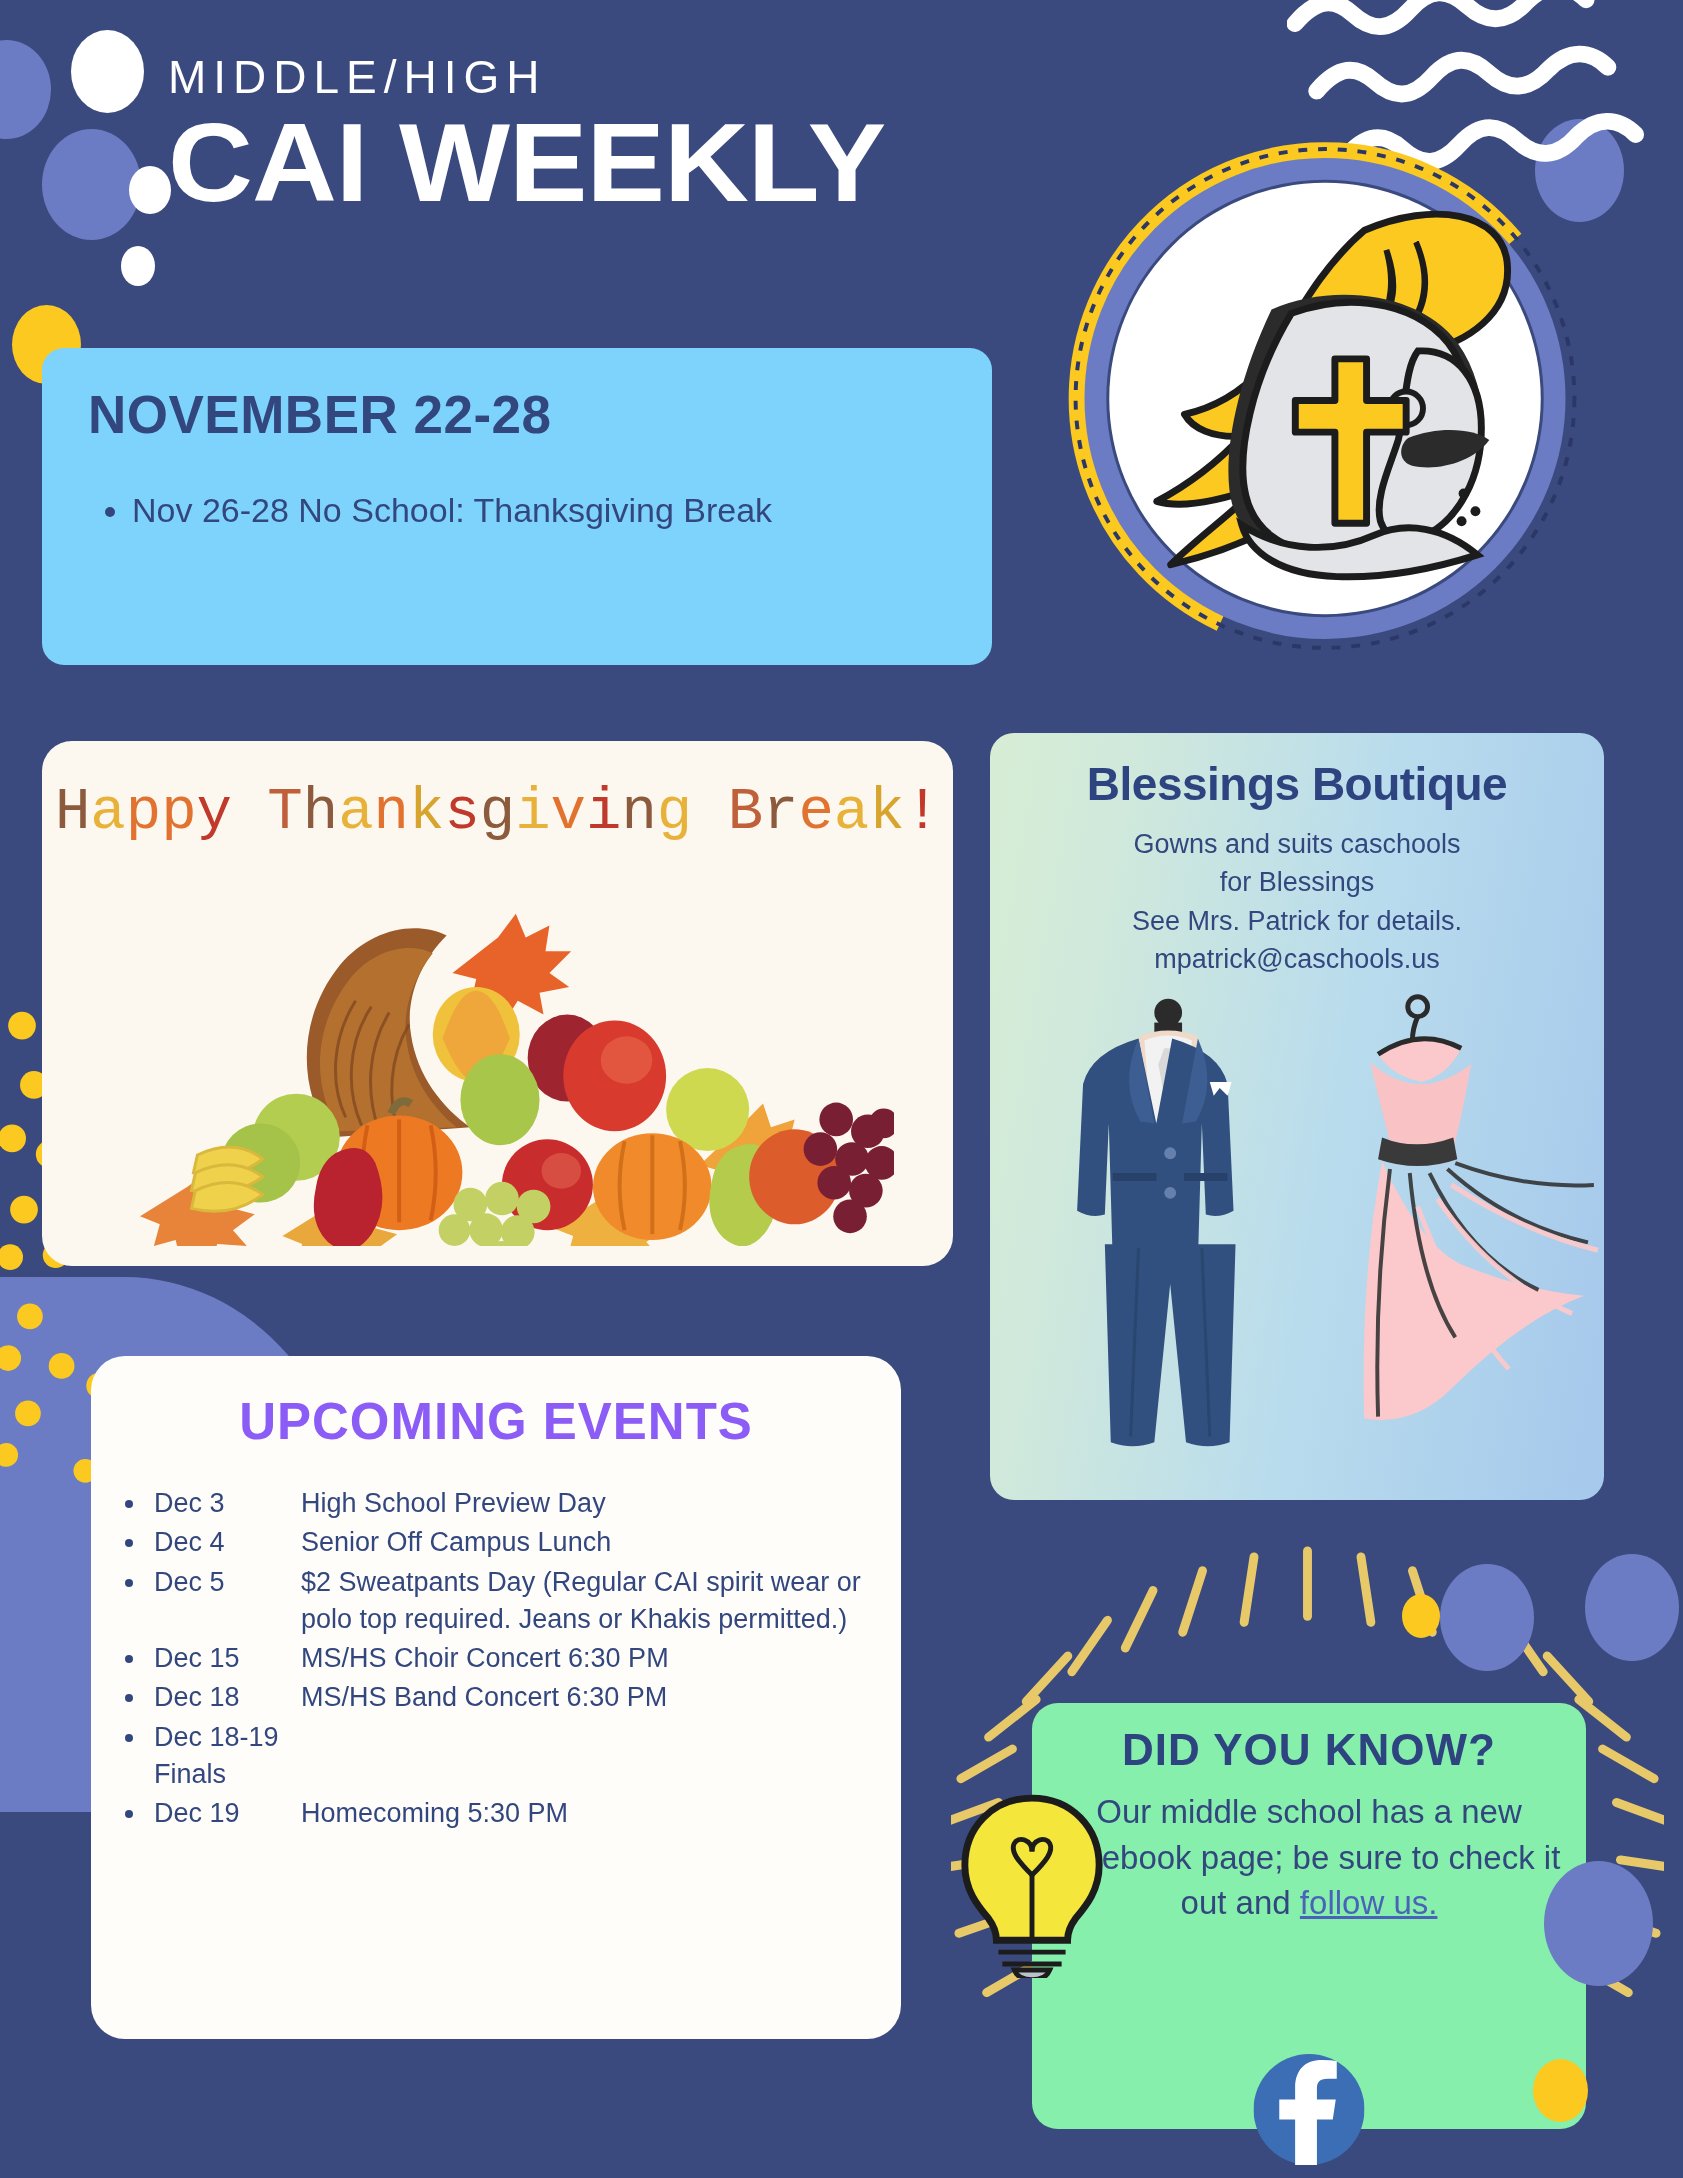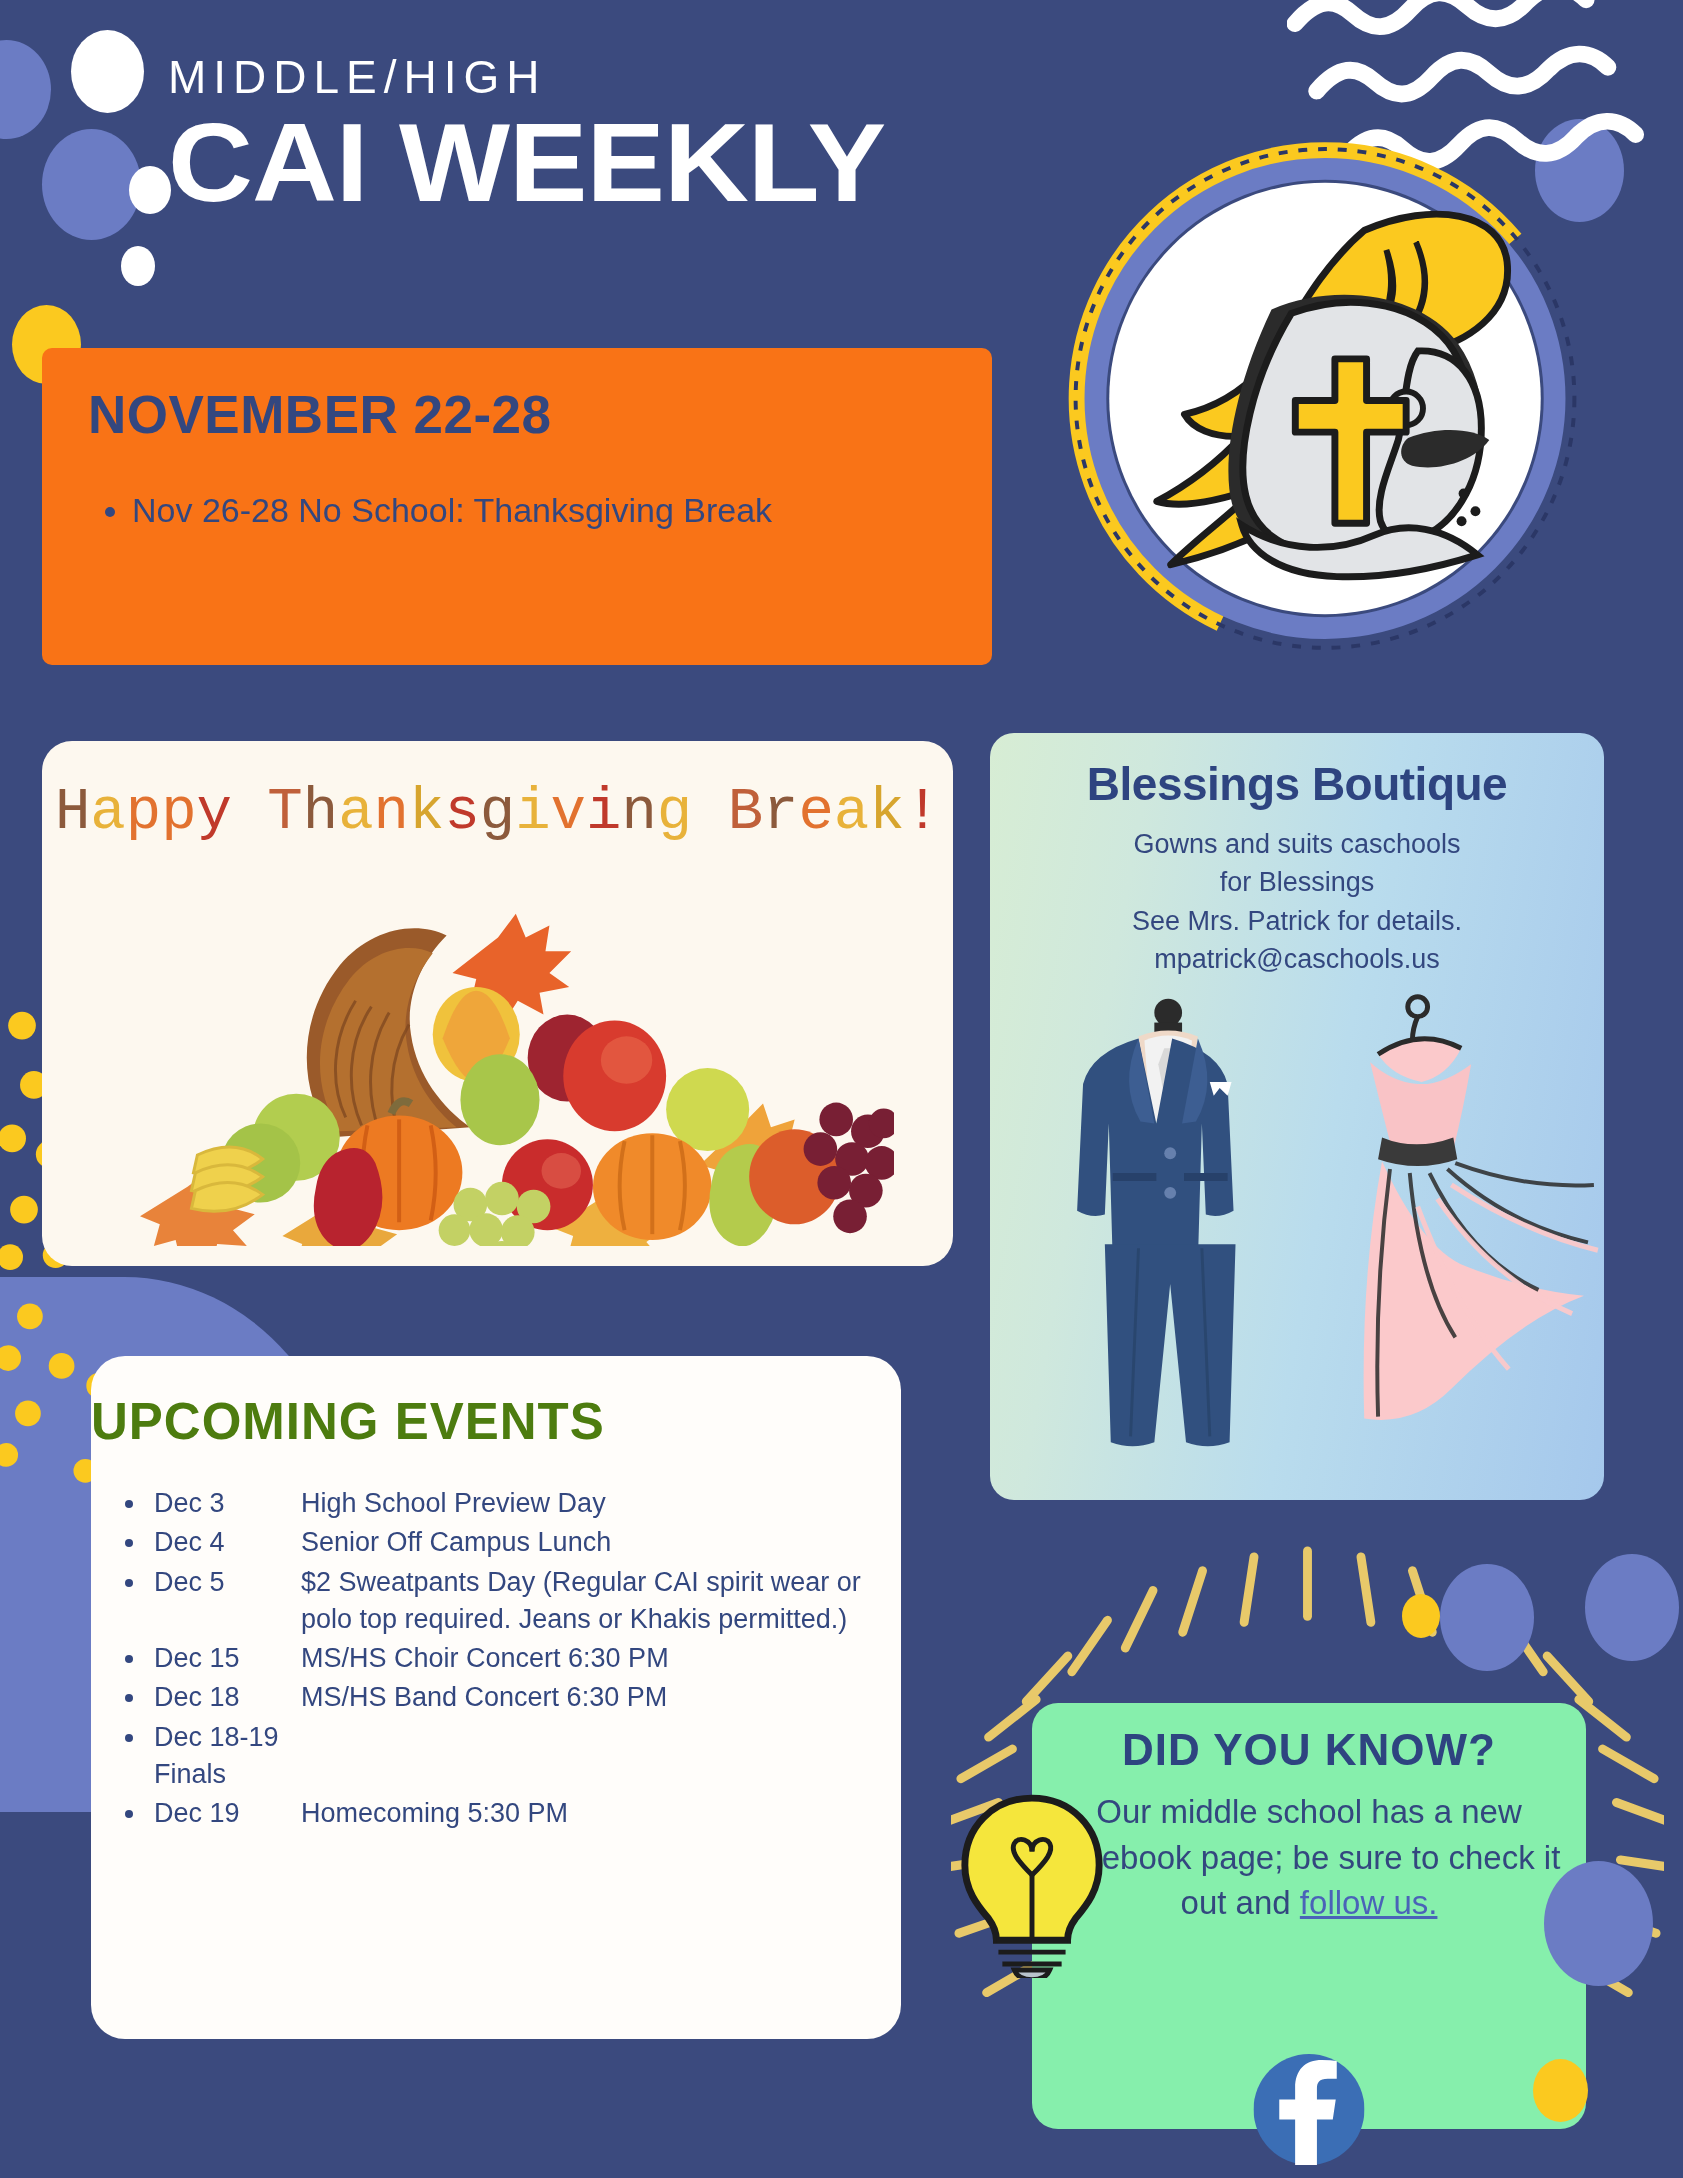--- a/index.html
+++ b/index.html
@@ -54,21 +54,21 @@
     transform: scaleX(1.06); transform-origin: left center;
     font-family:"Liberation Sans", sans-serif;
   }
 
   
   .logo-wrap { position:absolute; left:1038px; top:139px; width:574px; height:515px; }
 
   
   .date-card {
     position:absolute; left:42px; top:348px; width:950px; height:317px;
-    background:#f97316; border-radius: 10px;
+    background:#7dd3fc; border-radius: 22px;
     padding: 36px 46px;
   }
   .date-title {
     font-size: 53px; font-weight: 700; color:#33477f; letter-spacing:0.5px;
     transform: scaleX(1.0); transform-origin:left center;
   }
   .date-list { margin-top: 40px; margin-left: 44px; }
   .date-list li { color:#33477f; font-size: 34px; line-height:1.5; }
 
   
@@ -94,21 +94,21 @@
   }
   .bt-lines { text-align:center; color:#33477f; font-size:27px; line-height:1.42; margin-top: 14px; }
   .bt-art { position:absolute; left:0; right:0; top: 246px; height: 495px; }
 
   
   .ev-card {
     position:absolute; left:91px; top:1356px; width:810px; height:683px;
     background:#fffdfa; border-radius: 34px; padding: 26px 0 0 0;
   }
   .ev-title {
-    text-align:left; font-size: 51px; font-weight:700; color:#4d7c0f;
+    text-align:center; font-size: 51px; font-weight:700; color:#8b5cf6;
     letter-spacing: 1px; margin-top: 10px;
   }
   .ev-list { margin: 34px 0 0 57px; }
   .ev-list li {
     color:#33477f; font-size: 27px; line-height: 1.38; margin-bottom: 2px;
     list-style: disc; padding-left: 6px;
   }
   .ev-row { display:flex; }
   .ev-date { width: 147px; flex:none; }
   .ev-desc { flex:1; }

